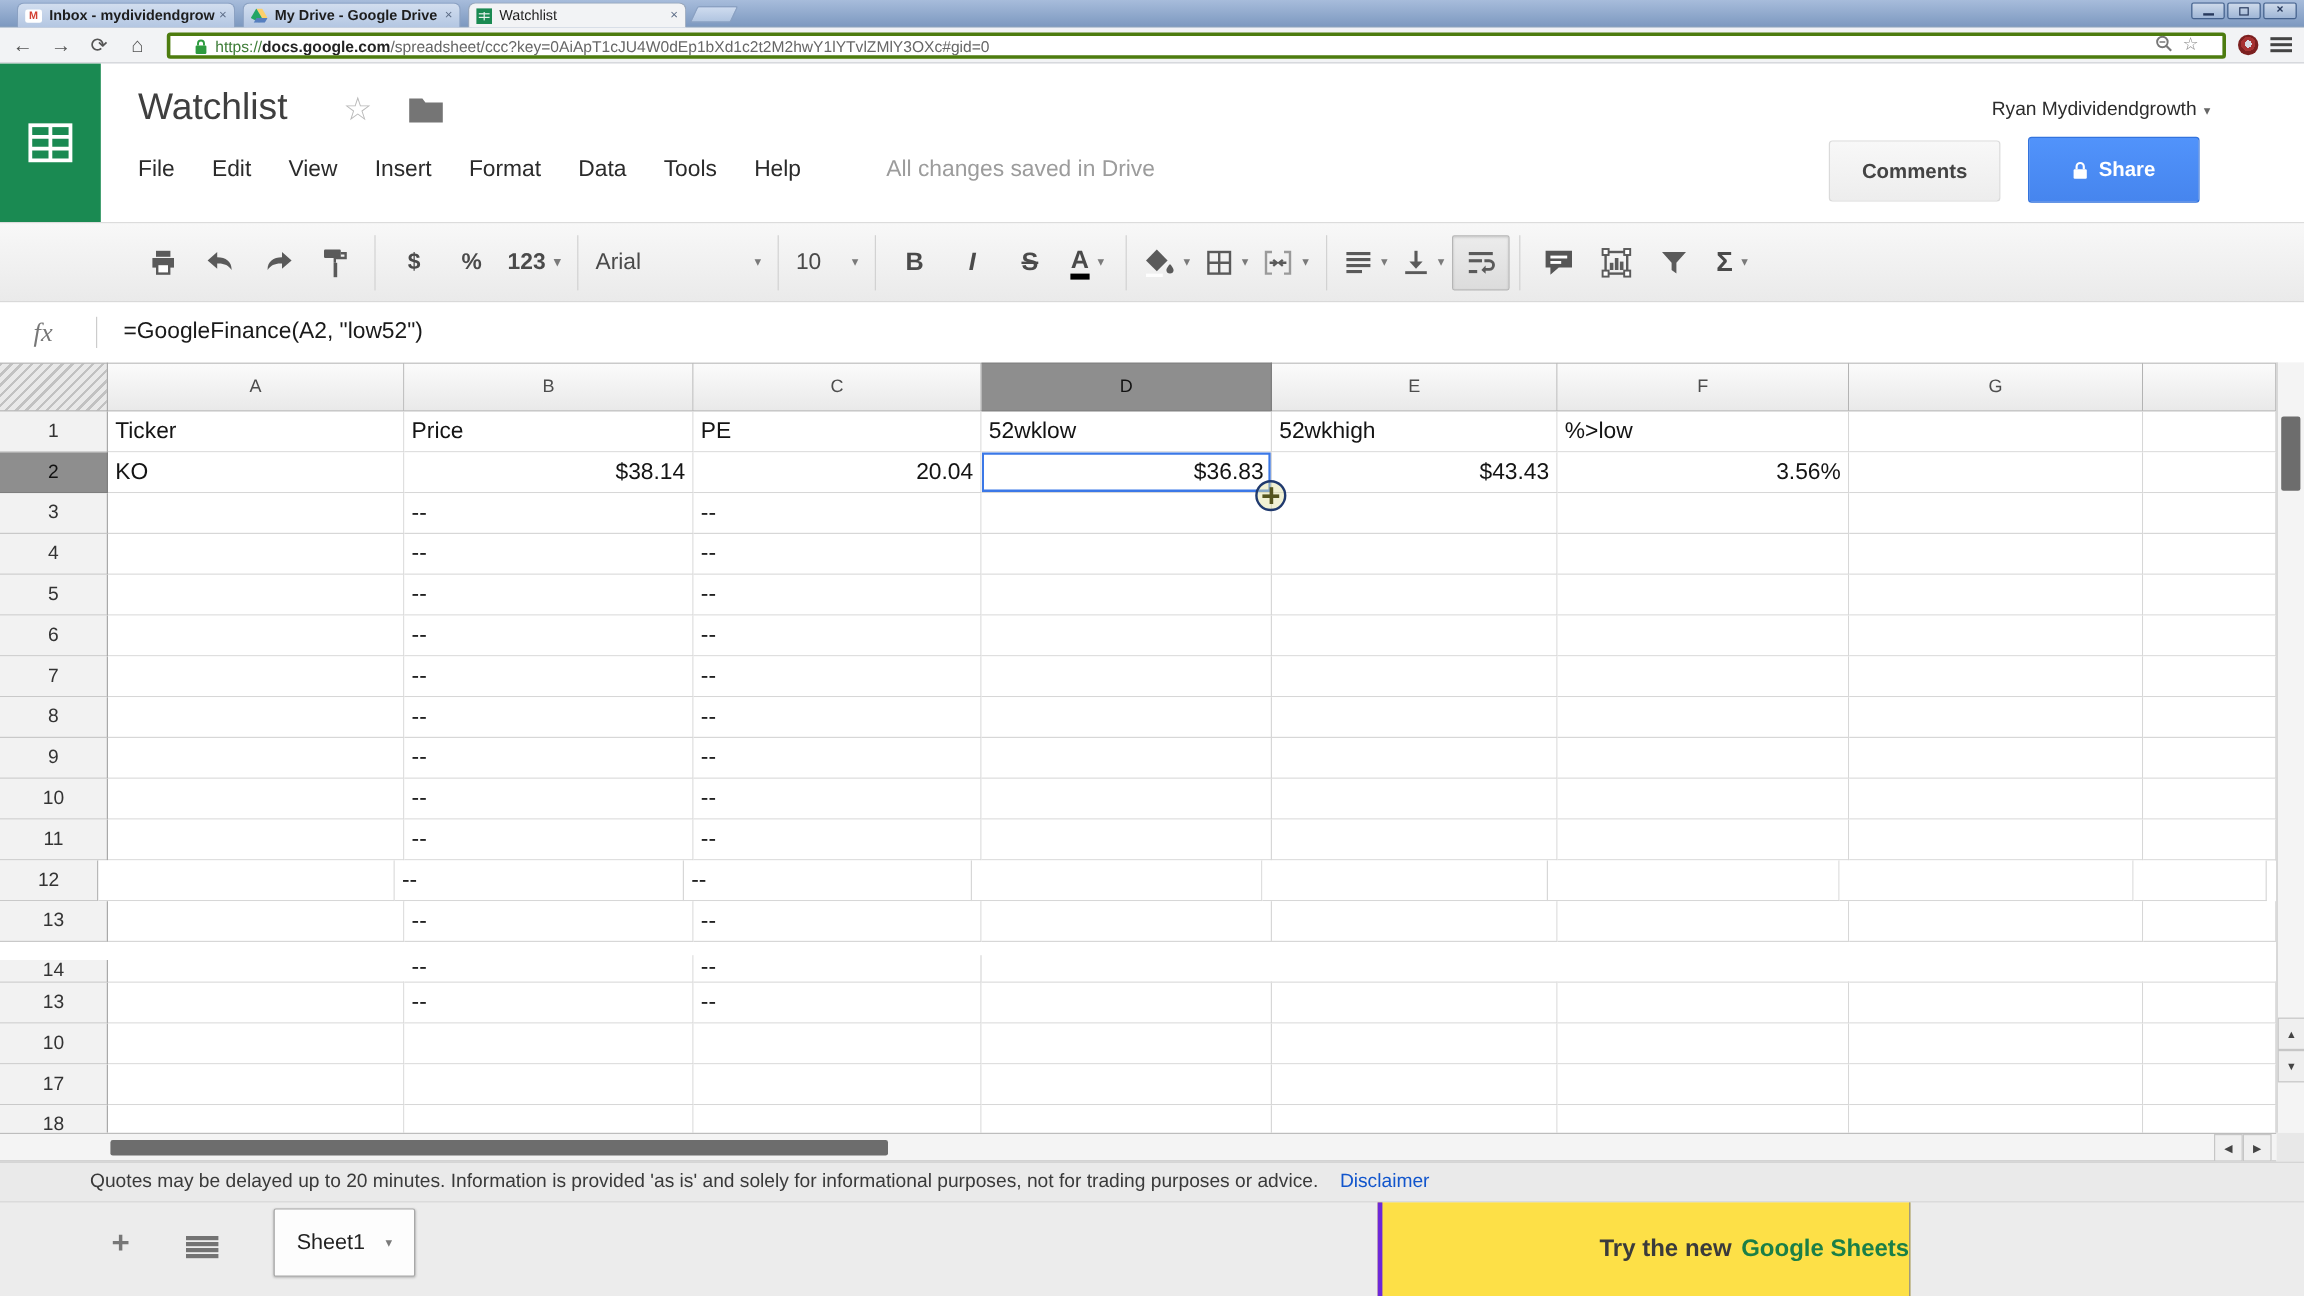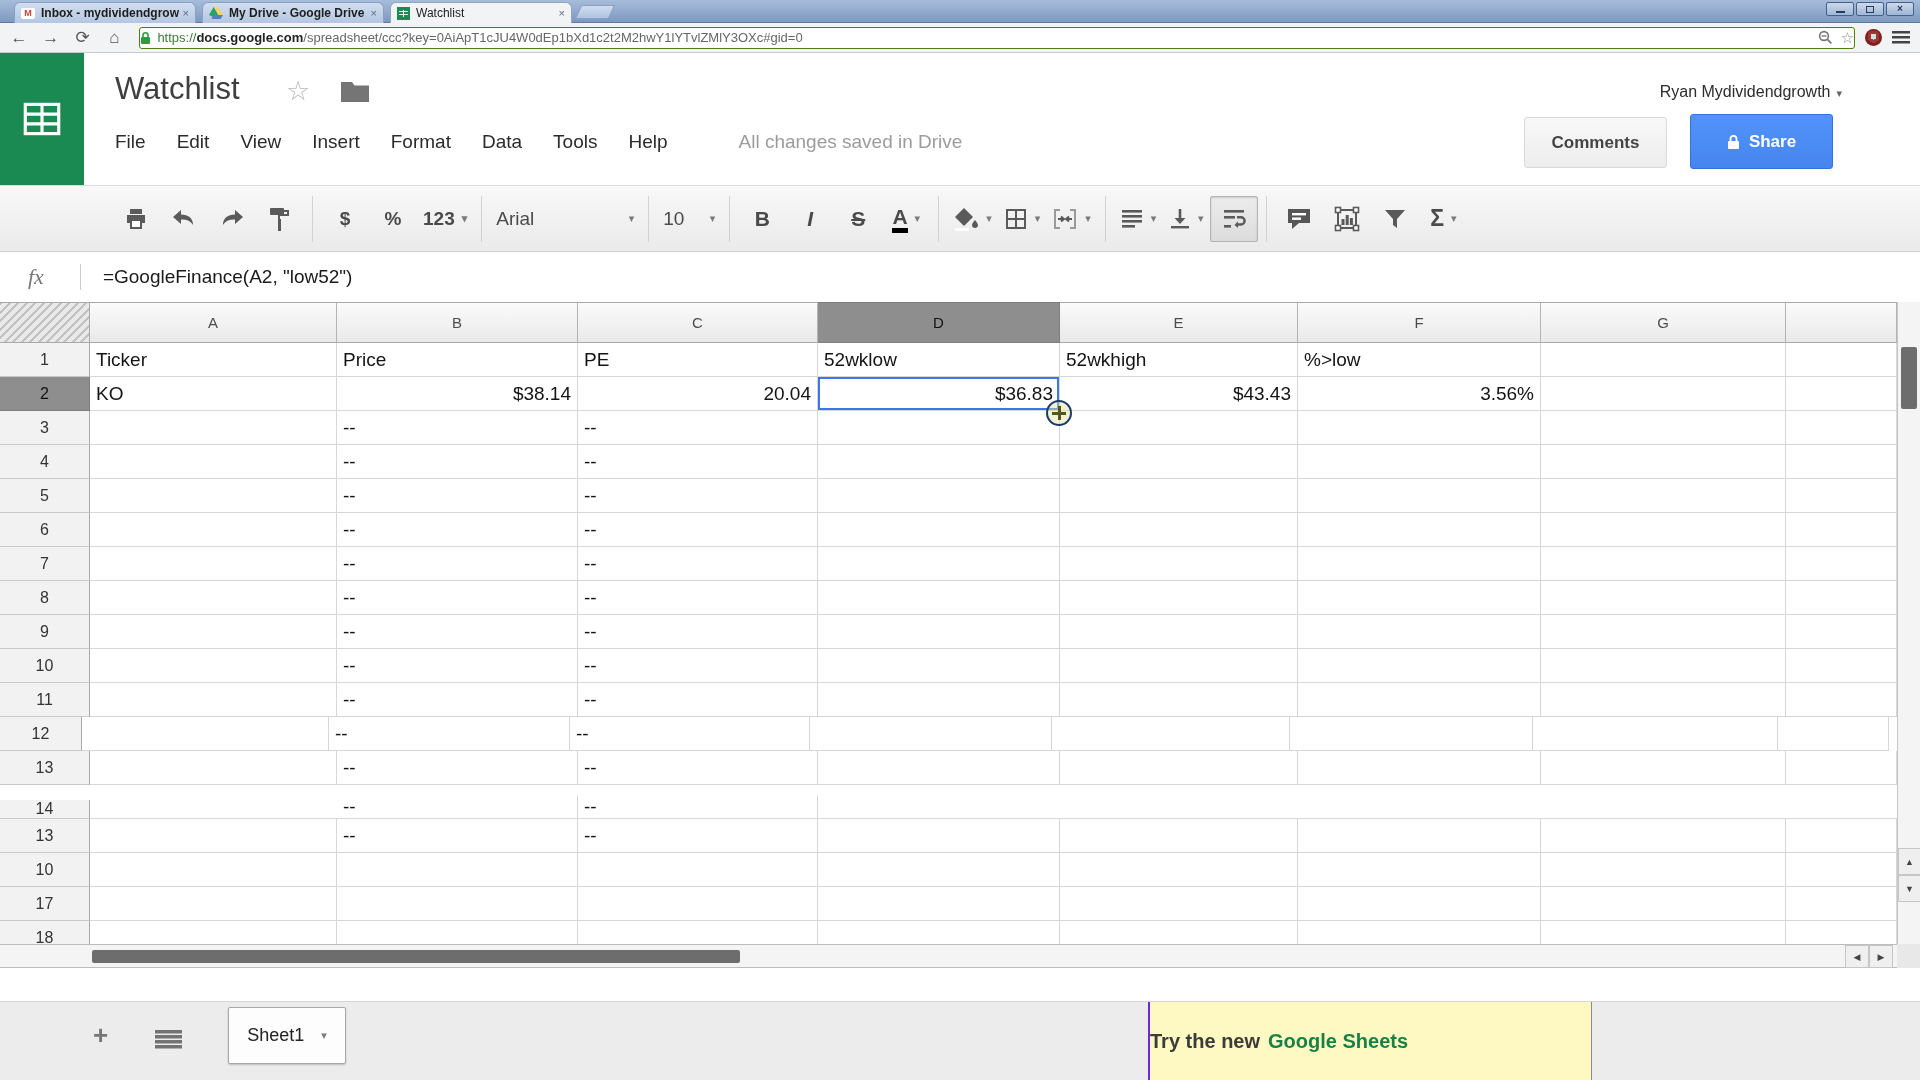--- a/index.html
+++ b/index.html
@@ -30,21 +30,21 @@
   .winbtn{width:28px;height:14px;background:linear-gradient(#cdd9ea,#9fb6d6);border:1px solid #44618c;
     border-radius:2px;display:flex;align-items:center;justify-content:center;color:#27395c;
     font-size:10px;font-weight:bold;line-height:1;}
   .winbtn .minbar{width:9px;height:2px;background:#27395c;margin-top:6px;}
   .winbtn .restbox{width:8px;height:7px;border:1.5px solid #27395c;}
 
   .navbar{position:absolute;left:0;top:23px;width:1920px;height:30px;background:#f2f3f5;
     border-bottom:1px solid #c6c9ce;display:flex;align-items:center;}
   .navbtn{width:26px;text-align:center;font-size:17px;color:#555;margin-left:6px;cursor:pointer;}
   .urlbar{position:relative;margin-left:12px;width:1726px;height:22px;background:#fff;
-    border:1px solid #4d7c0f;border-radius:3px;display:flex;align-items:center;padding:0 0;}
+    border:3px solid #4d7c0f;border-radius:3px;display:flex;align-items:flex-end;padding:0 20px;}
   .urlbar .padlock{margin-right:6px;display:flex;}
   .urltext{font-size:13px;color:#666;white-space:nowrap;overflow:hidden;flex:1;}
   .urltext .scheme{color:#3d7c36;}
   .urltext .domain{color:#222;font-weight:bold;}
   .urlicons{display:flex;align-items:center;gap:8px;margin-left:6px;}
   .star-glyph{font-size:15px;color:#888;}
   .extbadge{width:17px;height:17px;border-radius:50%;background:radial-gradient(circle at 50% 45%,#d8dce4 0 3px,#a63232 3px 6px,#7c2020 6px);margin-left:10px;}
   .hamburger{width:18px;height:13px;margin:0 10px 0 10px;
     background:linear-gradient(#444,#444),linear-gradient(#444,#444),linear-gradient(#444,#444);
     background-size:18px 2.5px;background-position:0 0,0 5px,0 10px;background-repeat:no-repeat;}
@@ -132,22 +132,22 @@
   .disclaimer{font-size:16px;color:#3a3a3a;}
   .disclaimerlink{font-size:16px;color:#1155cc;margin-left:18px;cursor:pointer;}
   .sheetbar{position:absolute;left:0;top:1001px;width:1920px;height:79px;background:#ececec;border-top:1px solid #d6d6d6;}
   .addsheet{position:absolute;left:93px;top:18px;font-size:26px;font-weight:bold;color:#777;cursor:pointer;}
   .sheetlist{position:absolute;left:155px;top:28px;width:27px;height:19px;cursor:pointer;
     background:linear-gradient(#737373,#737373),linear-gradient(#737373,#737373),linear-gradient(#737373,#737373),linear-gradient(#737373,#737373);
     background-size:27px 3.5px;background-position:0 0,0 5px,0 10px,0 15px;background-repeat:no-repeat;}
   .sheettab{position:absolute;left:228px;top:5px;width:118px;height:57px;background:#fdfdfd;
     border:1px solid #a8a8a8;border-radius:2px;display:flex;align-items:center;justify-content:center;gap:10px;
     font-size:18px;color:#222;cursor:pointer;box-shadow:0 1px 2px rgba(0,0,0,.2);}
-  .promo{position:absolute;left:1148px;top:0;width:444px;height:79px;background:#fef9c3;
-    border-left:2px solid #6d28d9;border-right:1px solid #8a8a8a;display:flex;align-items:center;justify-content:flex-start;}
+  .promo{position:absolute;left:1148px;top:0;width:444px;height:79px;background:#fde047;
+    border-left:4px solid #6d28d9;border-right:1px solid #8a8a8a;display:flex;align-items:center;justify-content:flex-end;}
   .promoprefix{font-size:20px;font-weight:bold;color:#3b3b3b;margin-right:8px;}
   .promolink{font-size:20px;font-weight:bold;color:#1b7f47;cursor:pointer;}
 
   svg{display:block;}
 </style>
 </head>
 <body>
 
 <div id="root">
 
@@ -635,20 +635,24 @@
   </div>
   <div class="vscroll">
     <div class="vthumb"></div>
     <div class="vbtns">
       <div class="sbtn">▲</div>
       <div class="sbtn">▼</div>
     </div>
   </div>
   <div class="scorner"></div>
 
+  <div class="disclaimerbar">
+    <span class="disclaimer">Quotes may be delayed up to 20 minutes. Information is provided 'as is' and solely for informational purposes, not for trading purposes or advice.</span>
+    <span class="disclaimerlink">Disclaimer</span>
+  </div>
 
   <div class="sheetbar">
     <div class="addsheet">+</div>
     <div class="sheetlist"></div>
     <div class="sheettab">
         <span>Sheet1</span>
         <span class="caret">▾</span>
       </div>
     <div class="promo">
       <span class="promoprefix">Try the new</span>

